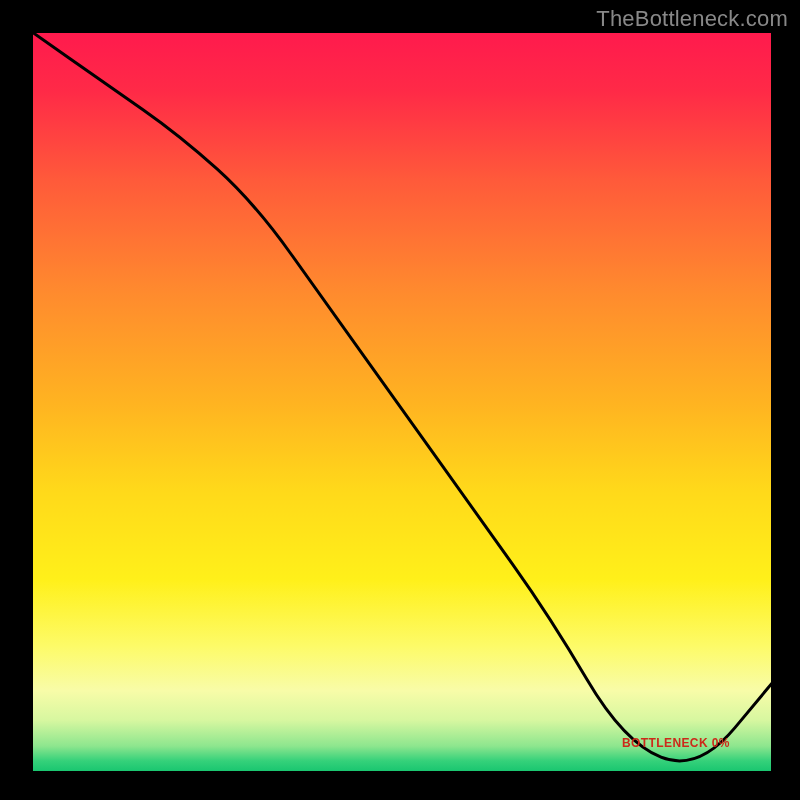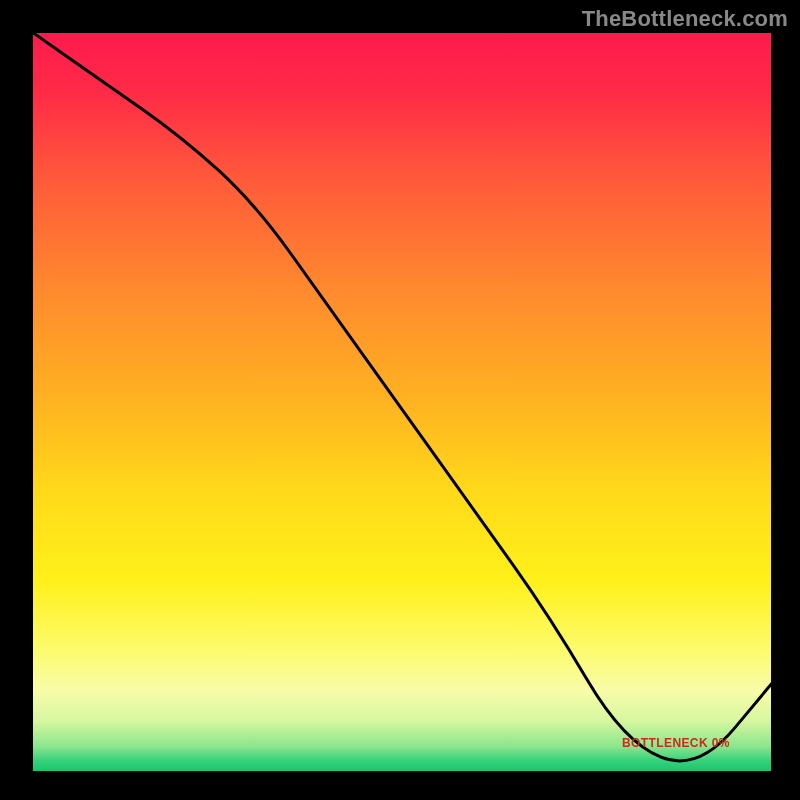--- a/index.html
+++ b/index.html
@@ -16,21 +16,21 @@
     width: 800px;
     height: 800px;
     background: #000;
   }
   .watermark {
     position: absolute;
     top: 6px;
     right: 12px;
     color: #888;
     font-size: 22px;
-    font-weight: 700;
+    font-weight: 400;
     letter-spacing: 0.2px;
     user-select: none;
   }
   .plot-wrap {
     position: absolute;
     left: 30px;
     top: 30px;
     width: 740px;
     height: 740px;
     background: #000;

